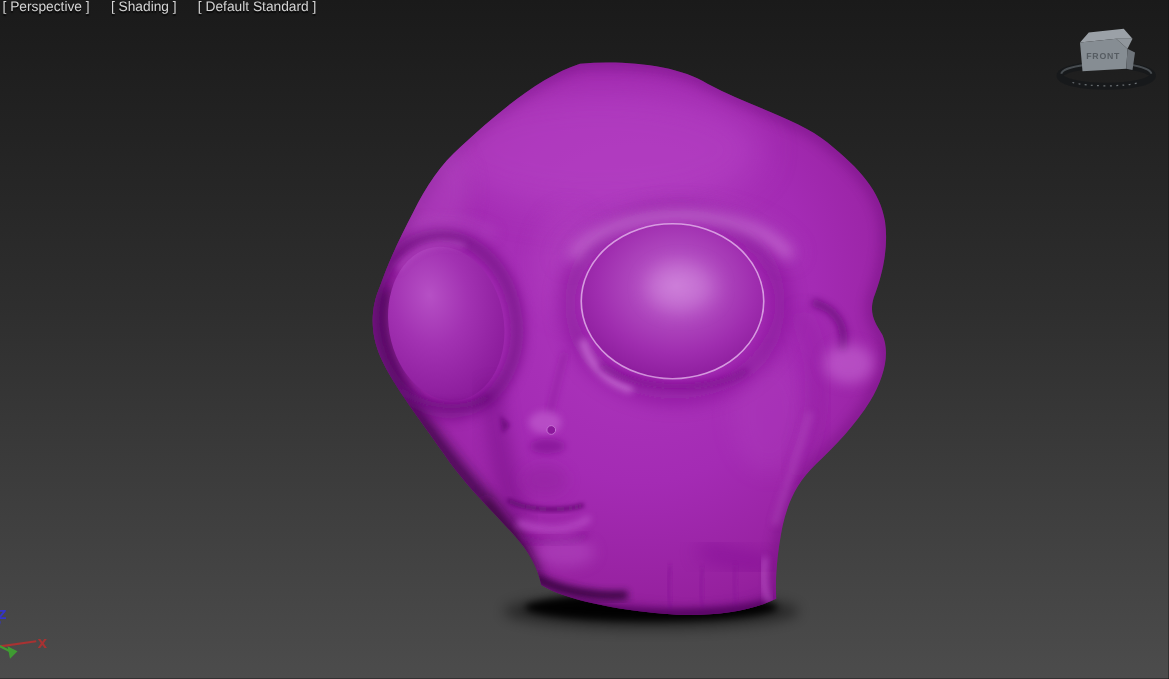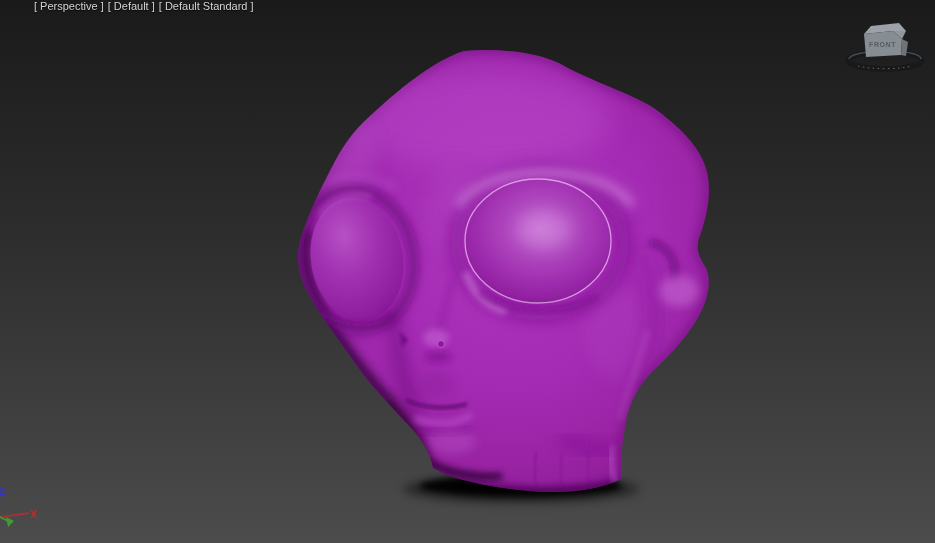--- a/index.html
+++ b/index.html
@@ -6,46 +6,45 @@
   .stage{
     position:relative;
     width:935px;height:543px;
     overflow:hidden;
     background:linear-gradient(to bottom,#1a1a1a 0%,#2e2e2e 45%,#4c4c4c 100%);
     font-family:"Liberation Sans",sans-serif;
     user-select:none;
   }
   .vp-labels{
     position:absolute;top:0;left:2px;z-index:5;
-    display:flex;gap:4px;
+    display:flex;gap:17px;
     font-size:11px;line-height:13px;color:#d4d4d4;
     text-shadow:0 1px 1px rgba(0,0,0,.8);
     white-space:pre;
-    margin-left:32px;
   }
   .vp-label{cursor:pointer;}
   svg{position:absolute;top:0;left:0;}
   .vc-front-text{
     font-family:"Liberation Sans",sans-serif;
     font-size:7px;font-weight:bold;letter-spacing:.6px;
     fill:#565c62;
   }
   .axis-label{
     font-family:"DejaVu Sans",sans-serif;
     font-size:10px;font-weight:bold;
   }
 </style>
 </head>
 <body>
 
 <div class="stage">
 
   <div class="vp-labels">
     <span class="vp-label">[ Perspective ]</span>
-    <span class="vp-label">[ Default ]</span>
+    <span class="vp-label">[ Shading ]</span>
     <span class="vp-label">[ Default Standard ]</span>
   </div>
 
   <svg width="935" height="543" viewBox="0 0 935 543">
     <defs>
       <radialGradient id="headGrad" cx="52%" cy="42%" r="68%">
         <stop offset="0%" stop-color="#ae39be"></stop>
         <stop offset="50%" stop-color="#a42bb4"></stop>
         <stop offset="82%" stop-color="#96219f"></stop>
         <stop offset="100%" stop-color="#861693"></stop>

